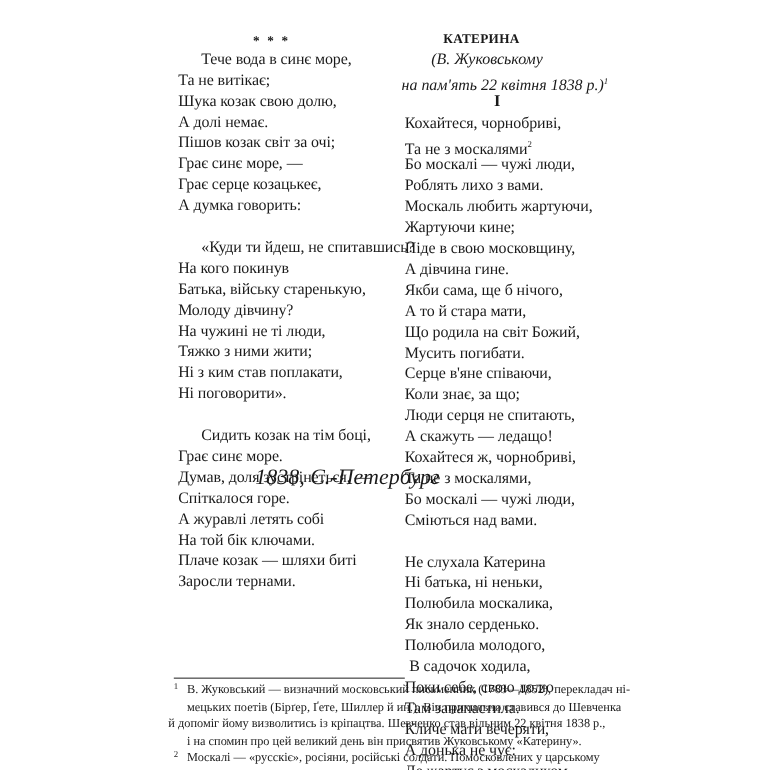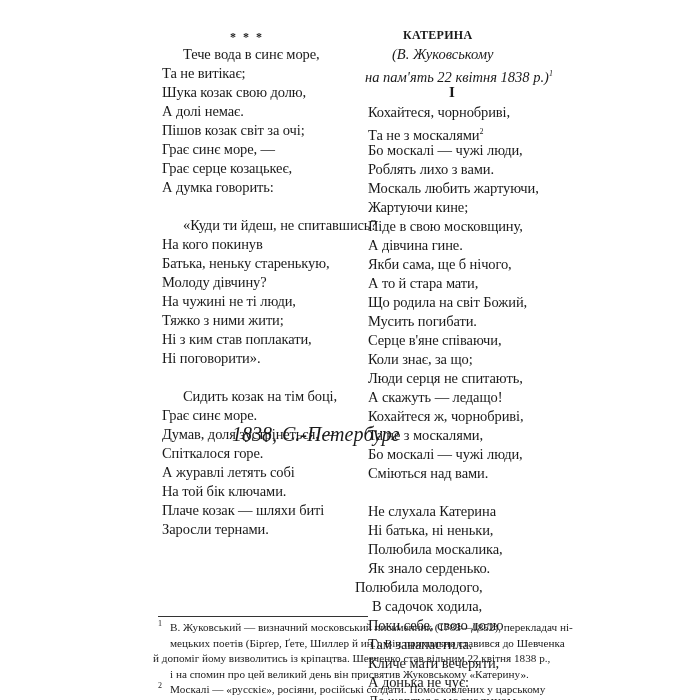--- a/index.html
+++ b/index.html
@@ -24,21 +24,21 @@
       <div class="line" style="left: 183px; top: 45px;">Тече вода в синє море,</div>
       <div class="line" style="left: 162px; top: 64px;">Та не витікає;</div>
       <div class="line" style="left: 162px; top: 83px;">Шука козак свою долю,</div>
       <div class="line" style="left: 162px; top: 102px;">А долі немає.</div>
       <div class="line" style="left: 162px; top: 121px;">Пішов козак світ за очі;</div>
       <div class="line" style="left: 162px; top: 140px;">Грає синє море, —</div>
       <div class="line" style="left: 162px; top: 159px;">Грає серце козацькеє,</div>
       <div class="line" style="left: 162px; top: 178px;">А думка говорить:</div>
       <div class="line" style="left: 183px; top: 216px;">«Куди ти йдеш, не спитавшись?</div>
       <div class="line" style="left: 162px; top: 235px;">На кого покинув</div>
-      <div class="line" style="left: 162px; top: 254px;">Батька, неньку старенькую,</div>
+      <div class="line" style="left: 162px; top: 254px;">Батька, війську старенькую,</div>
       <div class="line" style="left: 162px; top: 273px;">Молоду дівчину?</div>
       <div class="line" style="left: 162px; top: 292px;">На чужині не ті люди,</div>
       <div class="line" style="left: 162px; top: 311px;">Тяжко з ними жити;</div>
       <div class="line" style="left: 162px; top: 330px;">Ні з ким став поплакати,</div>
       <div class="line" style="left: 162px; top: 349px;">Ні поговорити».</div>
       <div class="line" style="left: 183px; top: 387px;">Сидить козак на тім боці,</div>
       <div class="line" style="left: 162px; top: 406px;">Грає синє море.</div>
       <div class="line" style="left: 162px; top: 425px;">Думав, доля зустрінеться, —</div>
       <div class="line" style="left: 162px; top: 444px;">Спіткалося горе.</div>
       <div class="line" style="left: 162px; top: 463px;">А журавлі летять собі</div>
@@ -70,21 +70,21 @@
       <div class="line" style="left: 368px; top: 369px;">Люди серця не спитають,</div>
       <div class="line" style="left: 368px; top: 388px;">А скажуть — ледащо!</div>
       <div class="line" style="left: 368px; top: 407px;">Кохайтеся ж, чорнобриві,</div>
       <div class="line" style="left: 368px; top: 426px;">Та не з москалями,</div>
       <div class="line" style="left: 368px; top: 445px;">Бо москалі — чужі люди,</div>
       <div class="line" style="left: 368px; top: 464px;">Сміються над вами.</div>
       <div class="line" style="left: 368px; top: 502px;">Не слухала Катерина</div>
       <div class="line" style="left: 368px; top: 521px;">Ні батька, ні неньки,</div>
       <div class="line" style="left: 368px; top: 540px;">Полюбила москалика,</div>
       <div class="line" style="left: 368px; top: 559px;">Як знало серденько.</div>
-      <div class="line" style="left: 355px; top: 578px; text-align: center;">Полюбила молодого,</div>
+      <div class="line" style="left: 368px; top: 578px; text-align: center;">Полюбила молодого,</div>
       <div class="line" style="left: 372px; top: 597px;">В садочок ходила,</div>
       <div class="line" style="left: 368px; top: 616px;">Поки себе, свою долю</div>
       <div class="line" style="left: 368px; top: 635px;">Там занапастила.</div>
       <div class="line" style="left: 368px; top: 654px;">Кличе мати вечеряти,</div>
       <div class="line" style="left: 368px; top: 673px;">А донька не чує:</div>
       <div class="line" style="left: 368px; top: 692px;">Де жартує з москаликом,</div>
     </div>
 
   <div class="rule"></div>
   <div id="notes">

